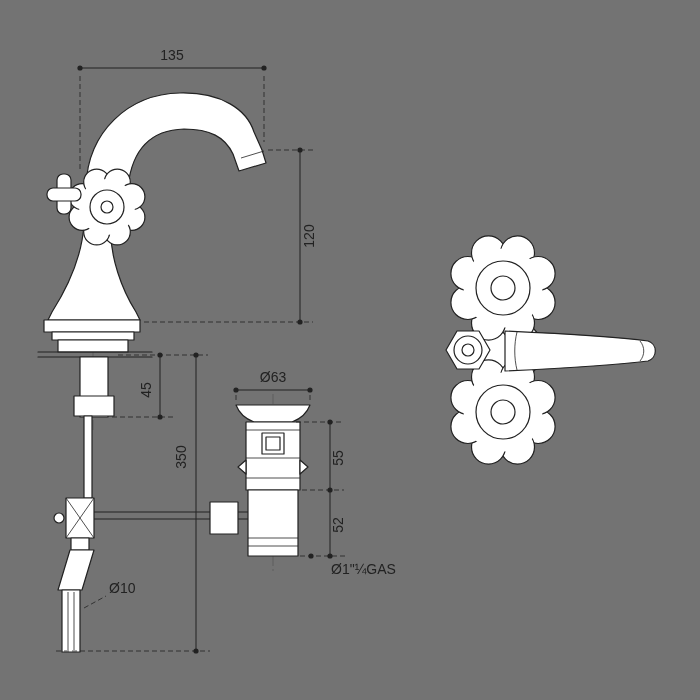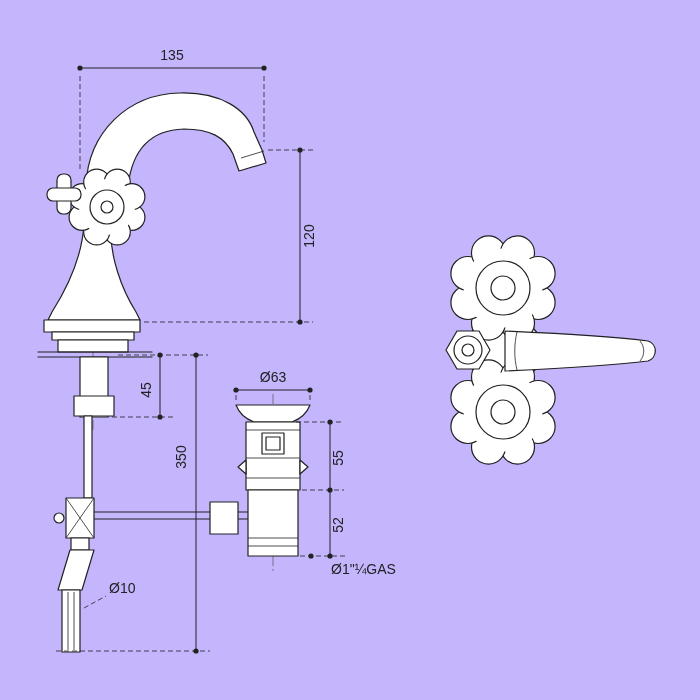--- a/index.html
+++ b/index.html
@@ -1,16 +1,16 @@
 <!DOCTYPE html>
 <html><head>
 <meta charset="utf-8">
 <style>
   html,body{margin:0;padding:0;background:#ffffff;}
-  .canvas{width:700px;height:700px;background:#c4b5fd;position:relative;overflow:hidden;}
+  .canvas{width:700px;height:700px;background:#737373;position:relative;overflow:hidden;}
   svg{display:block;}
   svg text{
     font-family:"Liberation Sans", sans-serif;
     font-size:14px;
     fill:#222222;
     stroke:none;
     text-anchor:middle;
   }
   svg text.start{text-anchor:start;}
   .obj{stroke:#222222;fill:#ffffff;stroke-width:1.2;stroke-linejoin:round;stroke-linecap:round;}

